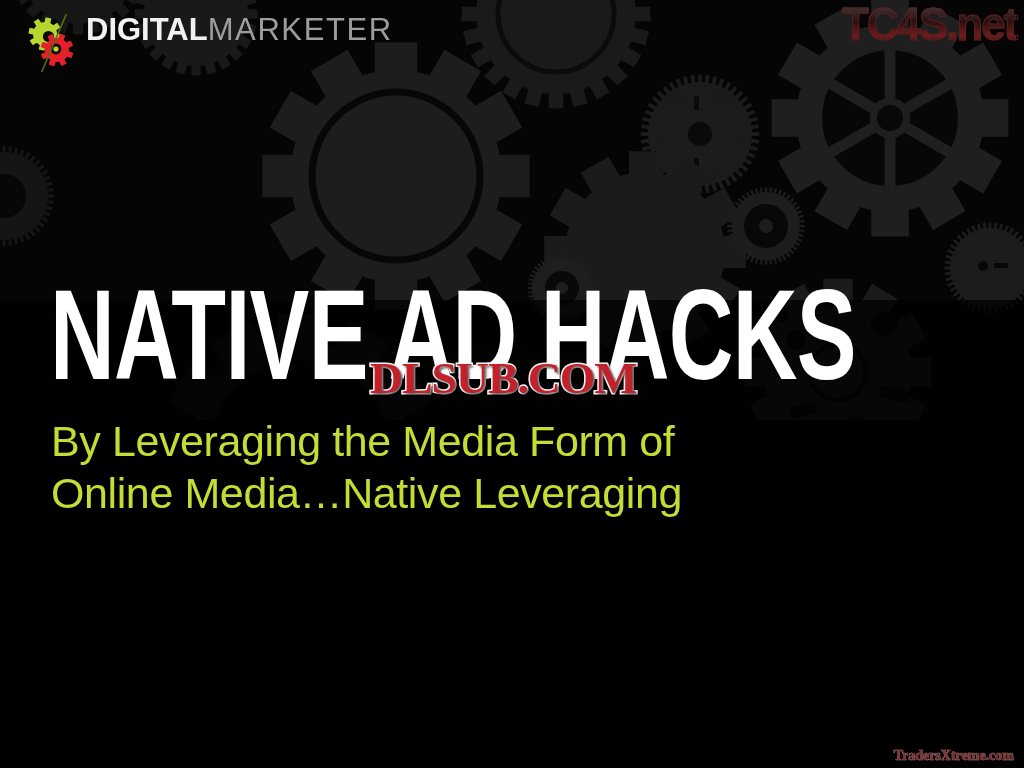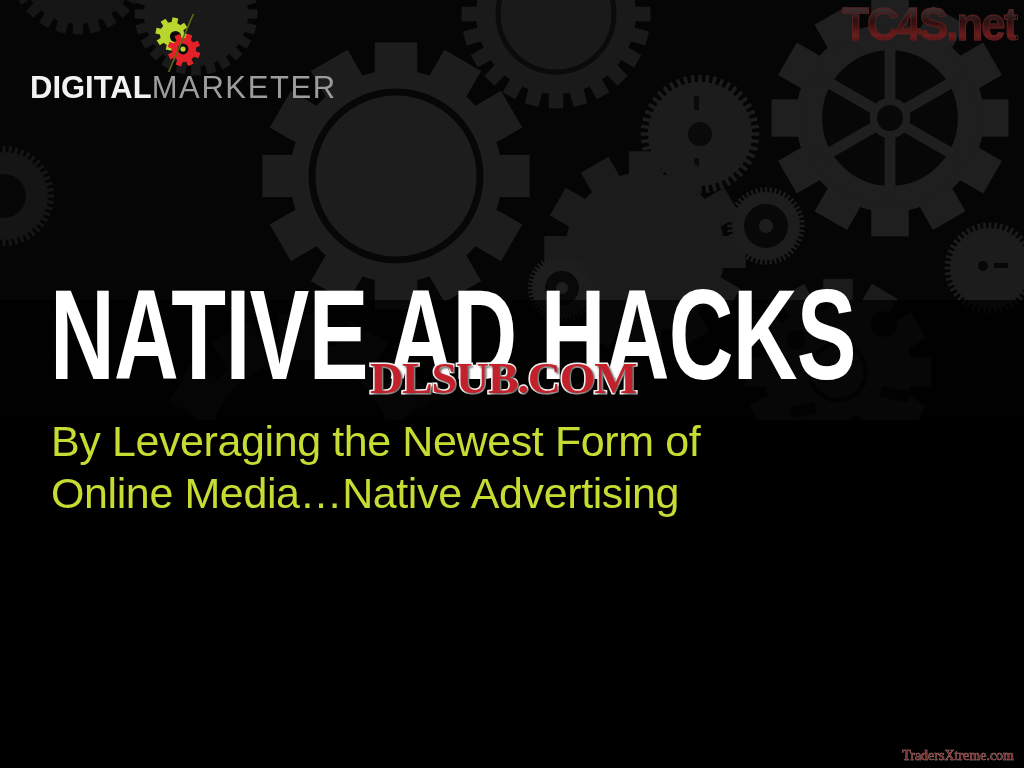--- a/index.html
+++ b/index.html
@@ -24,23 +24,21 @@
     height: 768px;
   }
 
   
   #logo {
     position: absolute;
     left: 26px;
     top: 14px;
     height: 62px;
     display: flex;
-    align-items: center;
     z-index: 6;
-    flex-direction: column;
   }
   #logo-mark {
     position: relative;
     width: 56px;
     height: 58px;
     flex: 0 0 auto;
   }
   #logo-wordmark {
     margin-left: 4px;
     font-size: 31px;
@@ -131,21 +129,21 @@
     transform: scaleX(0.95);
     transform-origin: right top;
   }
 
   #wm-traders {
     position: absolute;
     right: 10px;
     bottom: 4px;
     z-index: 7;
     font-family: "Liberation Serif", serif;
-    font-weight: normal;
+    font-weight: bold;
     font-size: 14px;
     line-height: 16px;
     letter-spacing: 0px;
     color: #7e3131;
     -webkit-text-stroke: 0.6px #b88f8f;
     paint-order: stroke fill;
     white-space: nowrap;
   }
 </style>
 </head>
@@ -415,21 +413,21 @@
 
         <line x1="42" y1="-4" x2="14" y2="62" stroke="#5a6b14" stroke-width="1.6"></line>
       </svg>
     </div>
     <div id="logo-wordmark"><span class="wm-bold">DIGITAL</span><span class="wm-light">MARKETER</span></div>
   </div>
 
   <div id="headline">NATIVE AD HACKS</div>
 
   <div id="subhead">
-    <div>By Leveraging the Newest Form of</div>
-    <div>Online Media…Native Advertising</div>
+    <div>By Leveraging the Media Form of</div>
+    <div>Online Media…Native Leveraging</div>
   </div>
 
   <div id="wm-dlsub">DLSUB.COM</div>
   <div id="wm-tc4s">TC4S.net</div>
   <div id="wm-traders">TradersXtreme.com</div>
 
 </div>
 
 </body></html>

